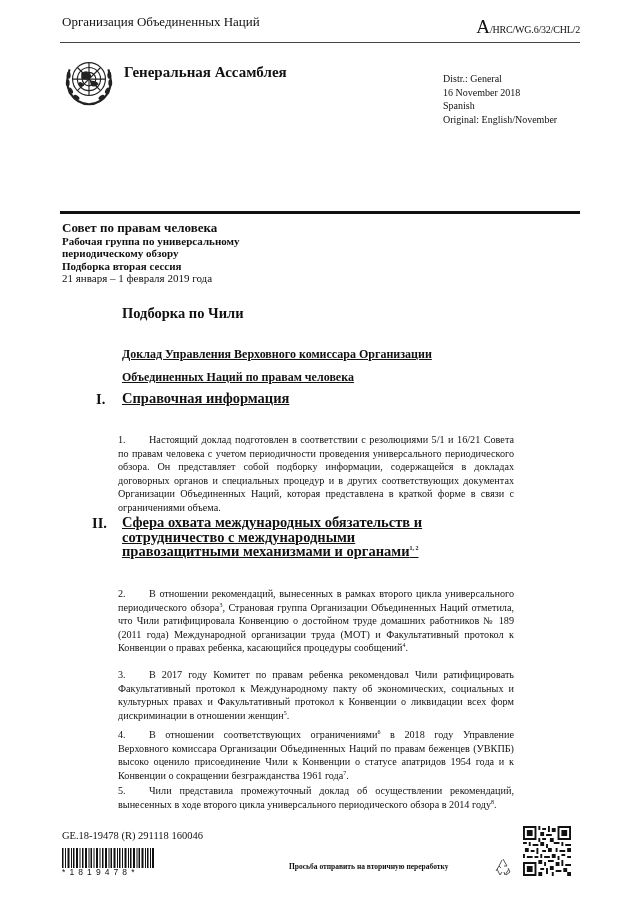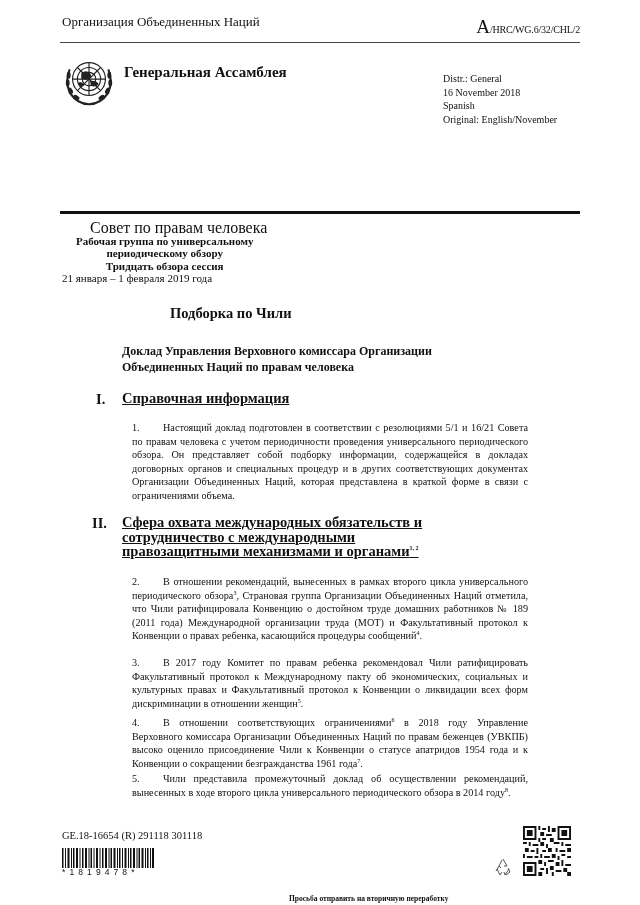--- a/index.html
+++ b/index.html
@@ -8,33 +8,33 @@
   .abs { position: absolute; }
   .org-name { left: 62px; top: 14px; font-size: 13px; text-align: center; }
   .symbol { right: 60px; top: 16px; font-size: 10px; letter-spacing: -0.2px; }
   .symbol .big { font-size: 19px; letter-spacing: 0; }
   .rule-top { left: 60px; top: 42px; width: 520px; height: 1px; background: #444; }
   .un-logo { left: 60px; top: 52px; width: 58px; height: 58px; }
   .assembly { left: 124px; top: 64px; font-size: 15px; font-weight: bold; }
   .distr { left: 428px; top: 72px; font-size: 10px; line-height: 13.7px; margin-left: 15px; }
   .rule-thick { left: 60px; top: 211px; width: 520px; height: 3px; background: #111; }
   .council { left: 62px; top: 222px; font-size: 11px; line-height: 12.6px; }
-  .council .c-title { font-weight: normal; font-size: 16px; margin-left: 28px; }
-  .council .c-bold { font-weight: bold; text-align: center; }
-  .main-title { left: 122px; top: 305px; font-size: 14.5px; font-weight: bold; margin-left: 48px; }
-  .subtitle { left: 122px; top: 343px; font-size: 12px; font-weight: bold; line-height: 16px; width: 380px; }
+  .council .c-title { font-weight: bold; font-size: 13px; }
+  .council .c-bold { font-weight: bold; }
+  .main-title { left: 122px; top: 305px; font-size: 14.5px; font-weight: bold; }
+  .subtitle { left: 122px; top: 343px; font-size: 12px; font-weight: bold; line-height: 23px; width: 380px; text-decoration: underline; }
   .sec-num { font-size: 14.5px; font-weight: bold; position: absolute; }
   .sec-title { font-size: 14.5px; font-weight: bold; position: absolute; left: 122px; line-height: 14.5px; width: 340px; text-decoration: underline; }
-  .para { position: absolute; left: 132px; width: 396px; font-size: 10.2px; line-height: 13.5px; text-align: justify; }
+  .para { position: absolute; left: 118px; width: 396px; font-size: 10.2px; line-height: 13.5px; text-align: justify; margin-top: 12px; }
   .para .pn { display: inline-block; width: 31px; }
   sup { font-size: 6px; vertical-align: super; line-height: 0; }
   .footer-code { left: 62px; top: 830px; font-size: 10.5px; }
   .barcode { left: 62px; top: 848px; width: 92px; height: 20px; }
   .barcode-num { left: 62px; top: 867px; font-size: 8.5px; letter-spacing: 4.1px; font-family: "Liberation Sans", sans-serif; }
-  .recycle-text { left: 289px; top: 862px; font-size: 7.5px; font-weight: bold; margin-top: 32px; }
+  .recycle-text { left: 289px; top: 862px; font-size: 7.5px; font-weight: bold; }
   .recycle-icon { left: 493px; top: 857px; width: 20px; height: 20px; }
   .qr { left: 523px; top: 826px; width: 48px; height: 50px; }
 </style>
 </head>
 <body>
 
 <div class="abs org-name">Организация Объединенных Наций</div>
 <div class="abs symbol"><span class="big">A</span><span>/HRC/WG.6/32/CHL/2</span></div>
 <div class="abs rule-top"></div>
 
@@ -77,21 +77,21 @@
   <div>Spanish</div>
   <div>Original: English/November</div>
 </div>
 
 <div class="abs rule-thick"></div>
 
 <div class="abs council">
   <div class="c-title">Совет по правам человека</div>
   <div class="c-bold">Рабочая группа по универсальному</div>
   <div class="c-bold">периодическому обзору</div>
-  <div class="c-bold">Тридцать обзора сессия</div>
+  <div class="c-bold">Подборка вторая сессия</div>
   <div>21 января – 1 февраля 2019 года</div>
 </div>
 
 <div class="abs main-title">Подборка по Чили</div>
 <div class="abs subtitle">Доклад Управления Верховного комиссара Организации Объединенных Наций по правам человека</div>
 
 <div class="sec-num" style="left:96px; top:391px;">I.</div>
 <div class="sec-title" style="top:391px;">Справочная информация</div>
 
 <div class="para" style="top:421px;">
@@ -110,21 +110,21 @@
 </div>
 
 <div class="para" style="top:716px;">
   <span class="pn">4.</span><span>В отношении соответствующих ограничениями</span><sup>6</sup><span> в 2018 году Управление Верховного комиссара Организации Объединенных Наций по правам беженцев (УВКПБ) высоко оценило присоединение Чили к Конвенции о статусе апатридов 1954 года и к Конвенции о сокращении безгражданства 1961 года</span><sup>7</sup><span>.</span>
 </div>
 
 <div class="para" style="top:772px;">
   <span class="pn">5.</span><span>Чили представила промежуточный доклад об осуществлении рекомендаций, вынесенных в ходе второго цикла универсального периодического обзора в 2014 году</span><sup>8</sup><span>.</span>
 </div>
 
-<div class="abs footer-code">GE.18-16654  (R)  291118 301118</div>
+<div class="abs footer-code">GE.18-19478  (R)  291118 160046</div>
 
 <svg class="abs barcode" viewBox="0 0 92 20" preserveAspectRatio="none">
   <g fill="#111">
     <rect x="0" y="0" width="1.5" height="20"></rect>
       <rect x="3" y="0" width="1" height="20"></rect>
     <rect x="5.5" y="0" width="2" height="20"></rect>
       <rect x="9" y="0" width="1" height="20"></rect>
     <rect x="11" y="0" width="1.5" height="20"></rect>
       <rect x="14" y="0" width="2" height="20"></rect>
     <rect x="17.5" y="0" width="1" height="20"></rect>

